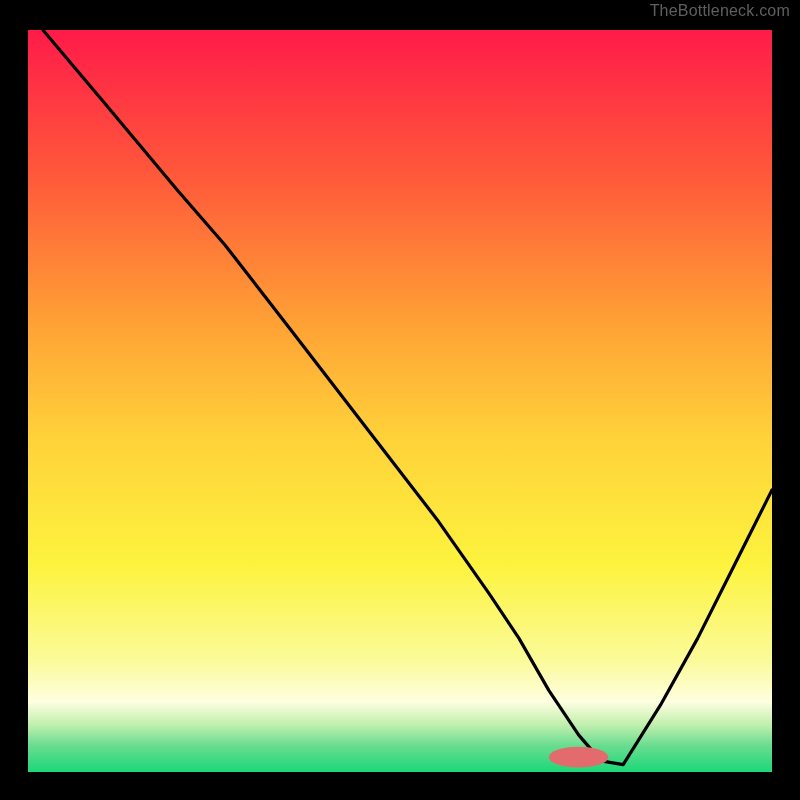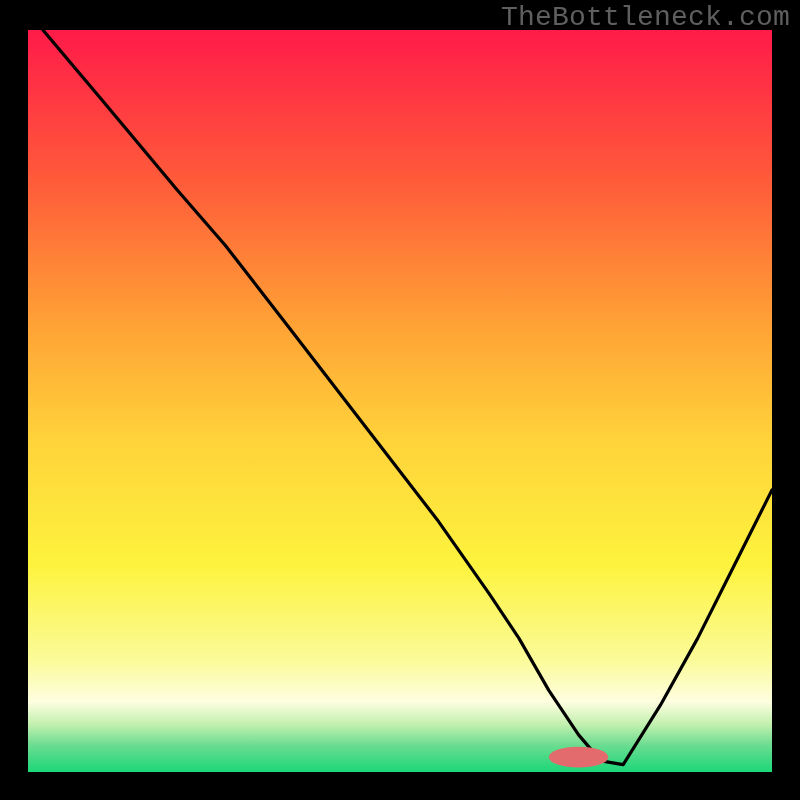--- a/index.html
+++ b/index.html
@@ -15,24 +15,23 @@
     position: relative;
     width: 800px;
     height: 800px;
     background: #000000;
   }
   .watermark {
     position: absolute;
     top: 2px;
     right: 10px;
     color: #5f5f5f;
-    font-size: 28px;
+    font-size: 16px;
     font-weight: 500;
     letter-spacing: 0.2px;
-    font-family: Liberation Mono, monospace;
   }
   svg.plot {
     position: absolute;
     left: 28px;
     top: 30px;
     width: 744px;
     height: 742px;
   }
 </style>
 </head>

